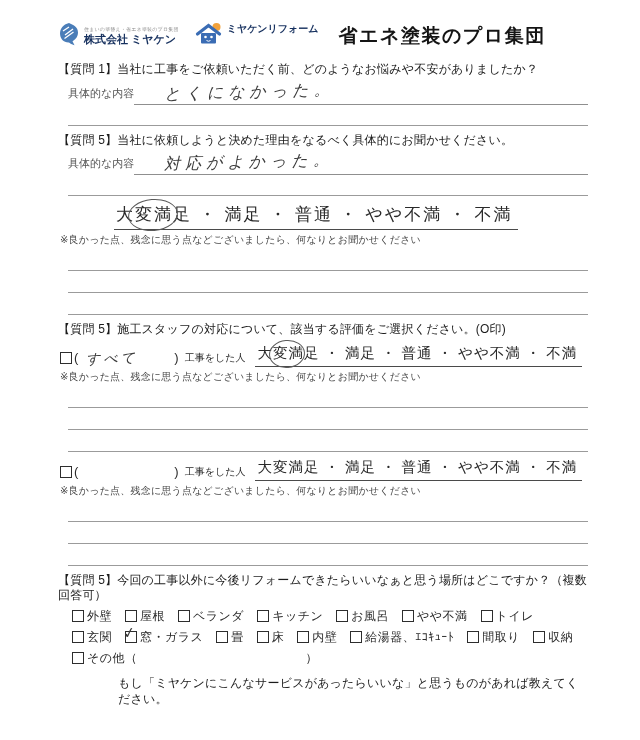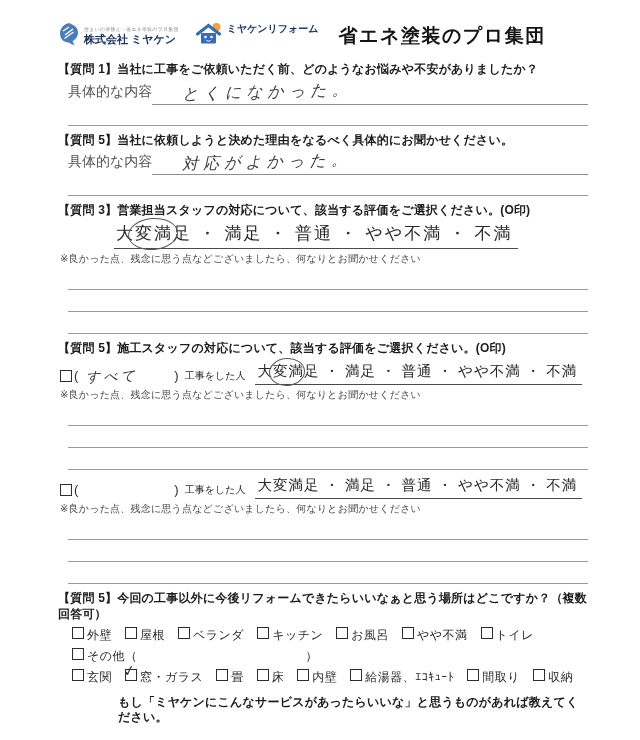--- a/index.html
+++ b/index.html
@@ -12,23 +12,23 @@
   .logo1{display:flex;align-items:center;gap:4px}
   .l1txt{display:flex;flex-direction:column;line-height:1.1}
   .tagline{font-size:5px;color:#8a8a8a;white-space:nowrap;letter-spacing:.2px}
   .company{font-size:11px;font-weight:bold;color:#17315f;white-space:nowrap}
   .logo2{display:flex;gap:3px;margin-left:15px}
   .brand{font-size:10px;font-weight:bold;color:#17315f;white-space:nowrap}
   .main-title{font-size:19px;font-weight:bold;color:#141414;margin-left:20px;letter-spacing:1.5px;white-space:nowrap}
 
   
   .q{margin-bottom:7px}
-  .qtitle{font-size:12px;font-weight:bold;color:#1c1c1c;line-height:1.3;letter-spacing:.2px}
+  .qtitle{font-size:12px;font-weight:normal;color:#1c1c1c;line-height:1.3;letter-spacing:.2px}
   .ansrow{display:flex;align-items:flex-end;margin:0 0 0 10px}
-  .anslabel{font-size:14px;color:#555;padding-bottom:4px;white-space:nowrap}
+  .anslabel{font-size:11px;color:#555;padding-bottom:4px;white-space:nowrap}
   .ansline{flex:1;border-bottom:1px solid #8f8f8f;min-height:25px;display:flex;align-items:flex-end;padding:0 0 1px 30px}
   .handw{font-size:16px;color:#3c3c3c;letter-spacing:5px;font-style:italic;transform:rotate(-1.5deg);white-space:nowrap}
   .blank{margin-left:10px;height:20px;border-bottom:1px solid #9b9b9b}
   .lines3 .blank{height:21px}
 
   
   .rate-wrap{margin:3px 0 1px 56px}
   .rate{display:inline-block;font-size:17px;letter-spacing:2px;color:#2a2a2a;
         border-bottom:1.5px solid #4a4a4a;padding:0 5px 3px 2px;white-space:nowrap}
   .rate-sm{font-size:14.5px;letter-spacing:1px}
@@ -41,21 +41,21 @@
   .q4row{display:flex;align-items:flex-end;margin:6px 0 0 2px;white-space:nowrap}
   .cb{width:10px;height:10px;border:1.5px solid #2d2d2d;display:inline-block;position:relative;flex:none;background:#fff}
   .q4row .cb{margin:0 2px 3px 0}
   .paren{font-size:13px;color:#2a2a2a;padding-bottom:2px}
   .paren-space{display:inline-block;width:96px;position:relative}
   .paren-space .handw{font-size:14px;letter-spacing:3px;position:absolute;left:8px;bottom:-1px}
   .worker{font-size:10px;color:#2a2a2a;padding:0 10px 2px 6px}
 
   
   .cbrow{display:flex;align-items:center;margin:4px 0 0 14px;white-space:nowrap}
-  .cbi{display:inline-flex;align-items:flex-start;margin-right:13px;font-size:12px;color:#2a2a2a}
+  .cbi{display:inline-flex;align-items:center;margin-right:13px;font-size:12px;color:#2a2a2a}
   .cbi .cb{margin-right:3px}
   .cbi[data-checked="true"] .cb::after{content:"✓";position:absolute;left:-3px;top:-8px;
         font-size:15px;color:#3a3a3a;transform:rotate(-10deg);font-style:italic}
   .cbl{letter-spacing:.5px}
   .other-gap{display:inline-block;width:168px}
 
   
   .q6t2{margin-left:60px}
 
   .sp2{height:2px}
@@ -110,21 +110,20 @@
     <div class="ansrow">
       <span class="anslabel">具体的な内容</span>
       <span class="ansline">
         <span class="handw">対応がよかった。</span>
       </span>
     </div>
     <div class="blank"></div>
   </div>
 
   <div class="q">
-    <div class="qtitle">【質問 3】営業担当スタッフの対応について、該当する評価をご選択ください。(O印)</div>
     <div class="rate-wrap">
       <span class="rate"><span class="circled"><span class="ellipse"></span><span>大変満足</span></span><span> ・ 満足 ・ 普通 ・ やや不満 ・ 不満</span></span>
     </div>
     <div class="note">※良かった点、残念に思う点などございましたら、何なりとお聞かせください</div>
     <div class="lines3">
       <div class="blank"></div>
       <div class="blank"></div>
       <div class="blank"></div>
     </div>
   </div>
@@ -195,60 +194,60 @@
           <span class="cbl">やや不満</span>
         </span>
       <span class="cbi" data-checked="false">
           <span class="cb"></span>
           <span class="cbl">トイレ</span>
         </span>
     </div>
     <div class="cbrow">
       <span class="cbi" data-checked="false">
           <span class="cb"></span>
+          <span class="cbl">玄関</span>
+        </span>
+      <span class="cbi" data-checked="true">
+          <span class="cb"></span>
+          <span class="cbl">窓・ガラス</span>
+        </span>
+      <span class="cbi" data-checked="false">
+          <span class="cb"></span>
+          <span class="cbl">畳</span>
+        </span>
+      <span class="cbi" data-checked="false">
+          <span class="cb"></span>
+          <span class="cbl">床</span>
+        </span>
+      <span class="cbi" data-checked="false">
+          <span class="cb"></span>
+          <span class="cbl">内壁</span>
+        </span>
+      <span class="cbi" data-checked="false">
+          <span class="cb"></span>
+          <span class="cbl">給湯器、ｴｺｷｭｰﾄ</span>
+        </span>
+      <span class="cbi" data-checked="false">
+          <span class="cb"></span>
+          <span class="cbl">間取り</span>
+        </span>
+      <span class="cbi" data-checked="false">
+          <span class="cb"></span>
+          <span class="cbl">収納</span>
+        </span>
+    </div>
+    <div class="cbrow">
+      <span class="cbi" data-checked="false">
+          <span class="cb"></span>
           <span class="cbl">その他</span>
           <span class="cbl">（</span>
           <span class="other-gap"></span>
           <span class="cbl">）</span>
         </span>
     </div>
-    <div class="cbrow">
-      <span class="cbi" data-checked="false">
-          <span class="cb"></span>
-          <span class="cbl">玄関</span>
-        </span>
-      <span class="cbi" data-checked="true">
-          <span class="cb"></span>
-          <span class="cbl">窓・ガラス</span>
-        </span>
-      <span class="cbi" data-checked="false">
-          <span class="cb"></span>
-          <span class="cbl">畳</span>
-        </span>
-      <span class="cbi" data-checked="false">
-          <span class="cb"></span>
-          <span class="cbl">床</span>
-        </span>
-      <span class="cbi" data-checked="false">
-          <span class="cb"></span>
-          <span class="cbl">内壁</span>
-        </span>
-      <span class="cbi" data-checked="false">
-          <span class="cb"></span>
-          <span class="cbl">給湯器、ｴｺｷｭｰﾄ</span>
-        </span>
-      <span class="cbi" data-checked="false">
-          <span class="cb"></span>
-          <span class="cbl">間取り</span>
-        </span>
-      <span class="cbi" data-checked="false">
-          <span class="cb"></span>
-          <span class="cbl">収納</span>
-        </span>
-    </div>
   </div>
 
   <div class="sp2"></div>
 
   <div class="q">
     <div class="qtitle q6t2">もし「ミヤケンにこんなサービスがあったらいいな」と思うものがあれば教えてください。</div>
 
   </div>
 
 </div>

